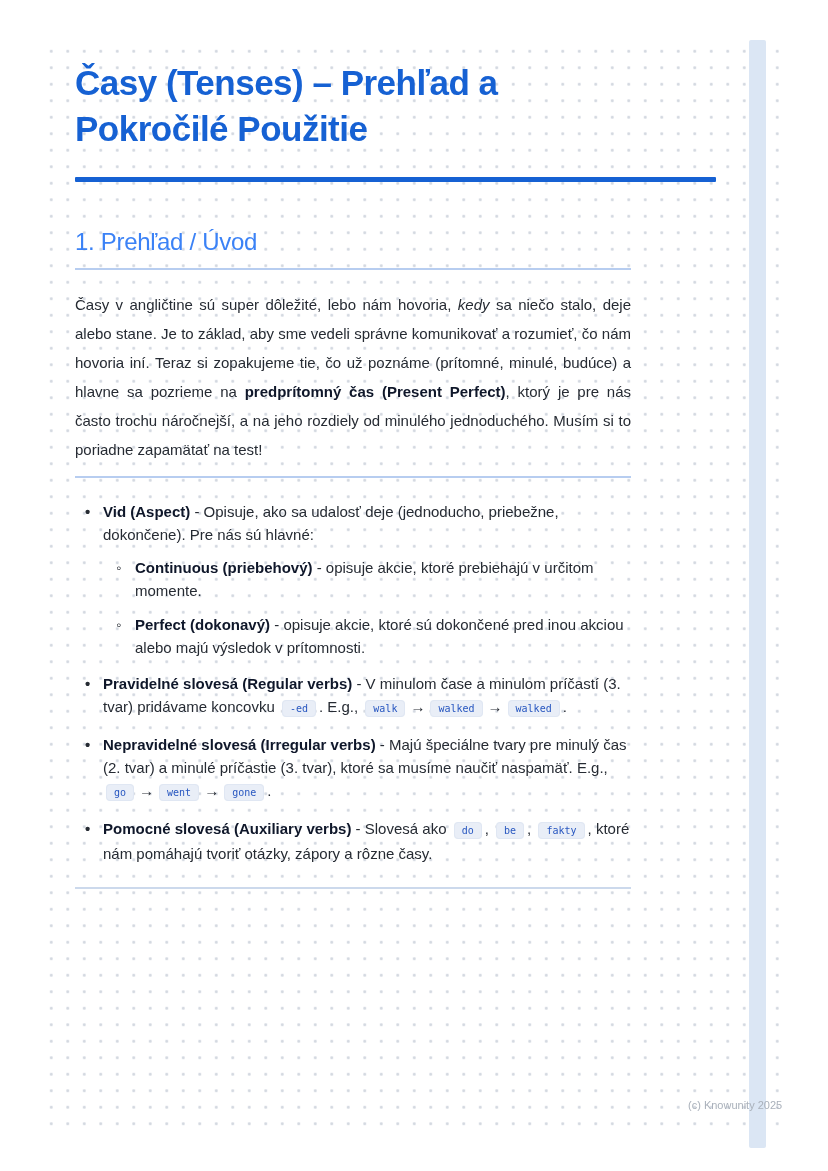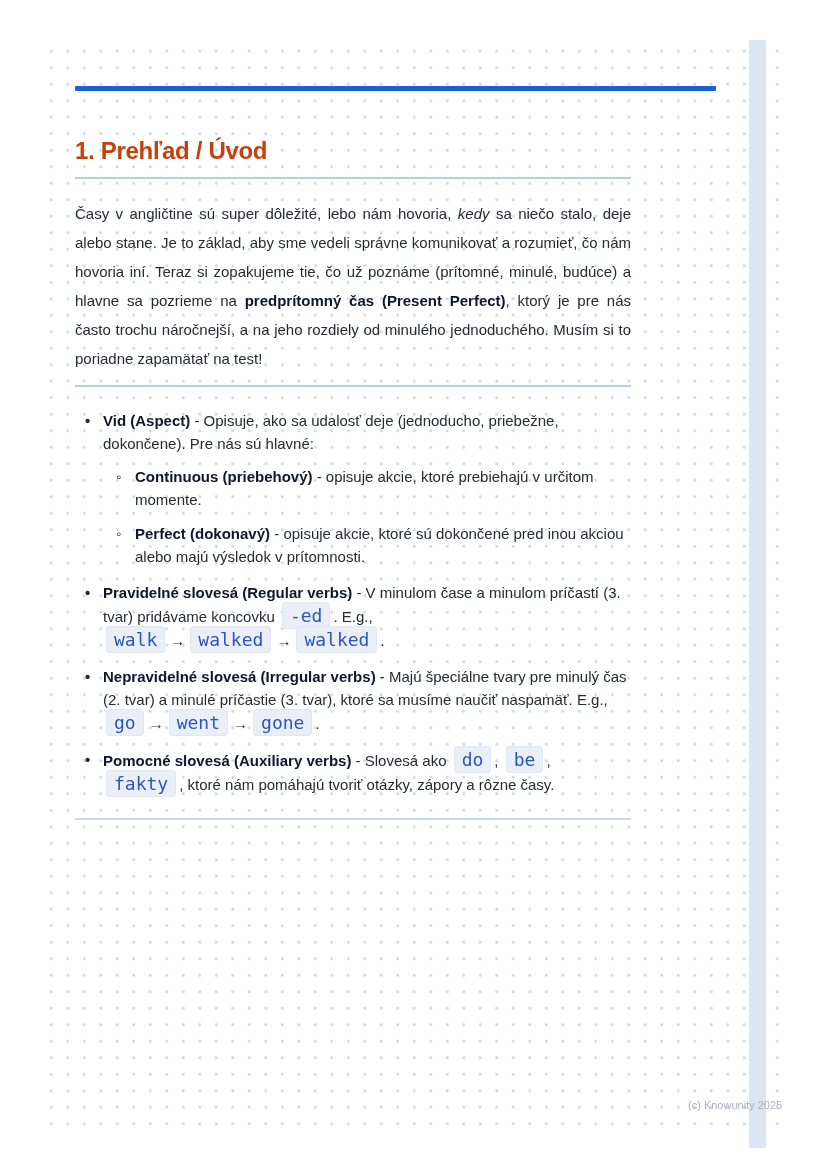--- a/index.html
+++ b/index.html
@@ -17,54 +17,55 @@
   .edge-strip {
     position:absolute; left:749px; top:40px; width:17px; height:1108px;
     background:#dbe6f4; border-radius:2px;
   }
   .content { position:absolute; left:75px; top:60px; width:556px; color:#262b33; }
   h1.title {
     font-size:35px; line-height:1.3; font-weight:700; color:#1661d3;
     letter-spacing:-0.5px;
   }
   .rule-thick { width:641px; height:5px; background:#1661d3; margin-top:26px; border-radius:1px; }
-  h2.section { font-size:24px; font-weight:700; color:#c2410c; letter-spacing:-0.3px; }
+  h2.section { font-size:24px; font-weight:400; color:#3b82f6; letter-spacing:-0.3px; }
   .s1-head { margin-top:46px; }
   .s2-head { margin-top:50px; }
   .rule-thin { width:100%; height:2px; background:#b7cdf0; margin-top:12px; }
   p.intro {
     margin-top:20px; font-size:15px; line-height:29px; text-align:justify;
     color:#262b33;
   }
   p.intro em { }
   strong { font-weight:700; color:#0f172a; }
   ul.lvl1 { list-style:none; margin-top:22px; }
   li.l1 { position:relative; padding-left:28px; font-size:15px; line-height:23px; margin-bottom:13px; }
   li.l1::before { content:"•"; position:absolute; left:10px; top:0; color:#262b33; font-weight:700; }
   ul.lvl2 { list-style:none; margin-top:10px; }
   li.l2 { position:relative; padding-left:32px; margin-bottom:11px; line-height:23px; }
   li.l2::before { content:"◦"; position:absolute; left:13px; top:0; color:#262b33; }
   .code {
-    font-family:"DejaVu Sans Mono", monospace; font-size:18px;
+    font-family:"DejaVu Sans Mono", monospace; font-size:10px;
     background:#e9eef7; color:#2857c0; padding:2px 7px; border-radius:4px;
     margin:0 3px; white-space:nowrap; border:1px solid #e0e7f3;
   }
   .arrow { margin:0 2px; color:#262b33; }
   .bottom-rule { width:100%; height:2px; background:#ccd9ec; margin-top:22px; }
   .footer { position:absolute; left:688px; top:1099px; font-size:11px; color:#a9b0ba; }
 </style>
 </head>
 <body>
 
 <div class="canvas">
   <div class="dotgrid"></div>
   <div class="edge-strip"></div>
 
   <div class="content">
 
+    <h1 class="title">Časy (Tenses) – Prehľad a Pokročilé Použitie</h1>
     <div class="rule-thick"></div>
 
     <h2 class="section s1-head">1. Prehľad / Úvod</h2>
     <div class="rule-thin"></div>
 
     <p class="intro"><span>Časy v angličtine sú super dôležité, lebo nám hovoria, </span><em>kedy</em><span> sa niečo stalo, deje alebo stane. Je to základ, aby sme vedeli správne komunikovať a rozumieť, čo nám hovoria iní. Teraz si zopakujeme tie, čo už poznáme (prítomné, minulé, budúce) a hlavne sa pozrieme na </span><strong>predprítomný čas (Present Perfect)</strong><span>, ktorý je pre nás často trochu náročnejší, a na jeho rozdiely od minulého jednoduchého. Musím si to poriadne zapamätať na test!</span></p>
 
     <div class="rule-thin"></div>
 
     <ul class="lvl1">

